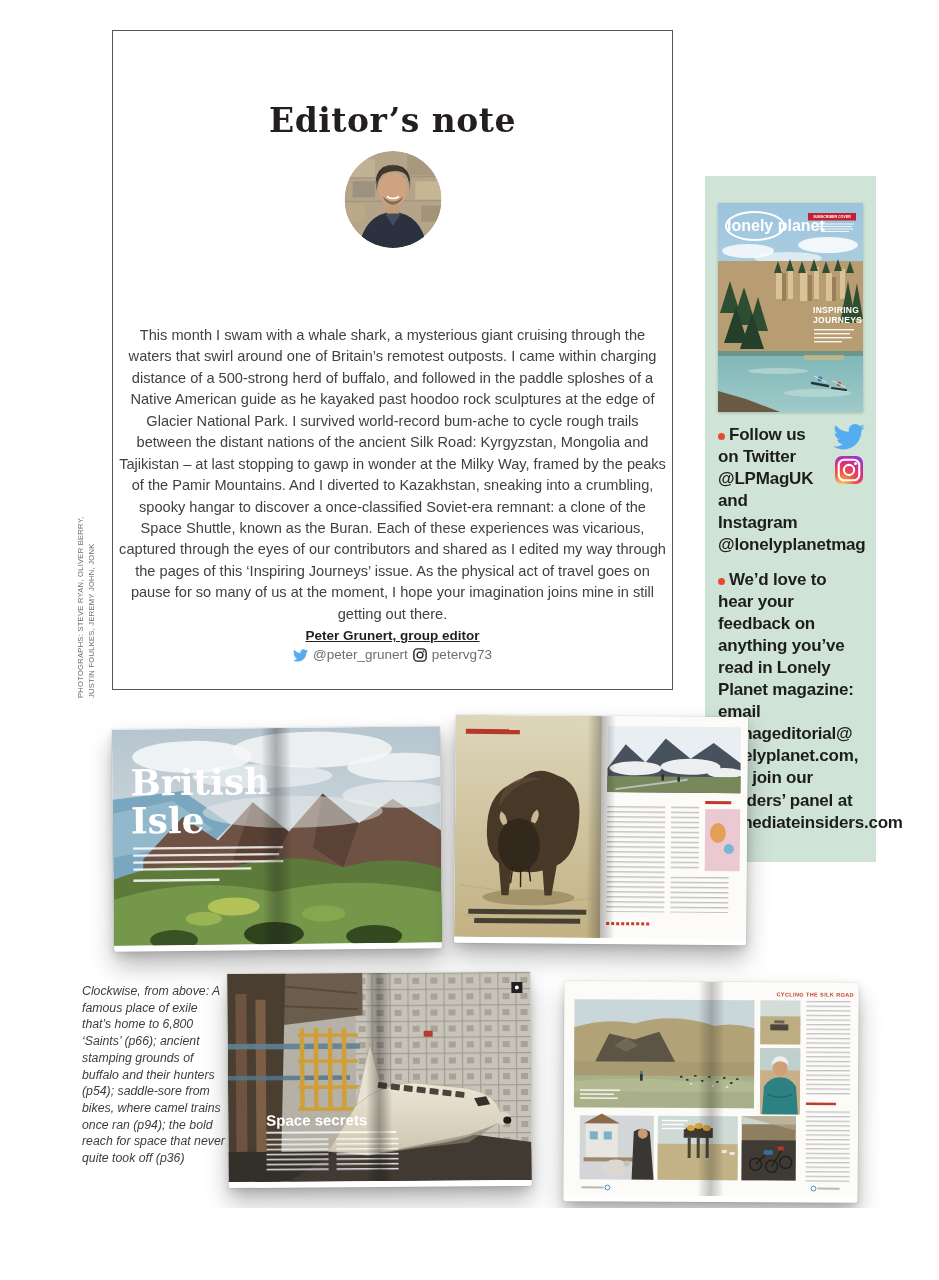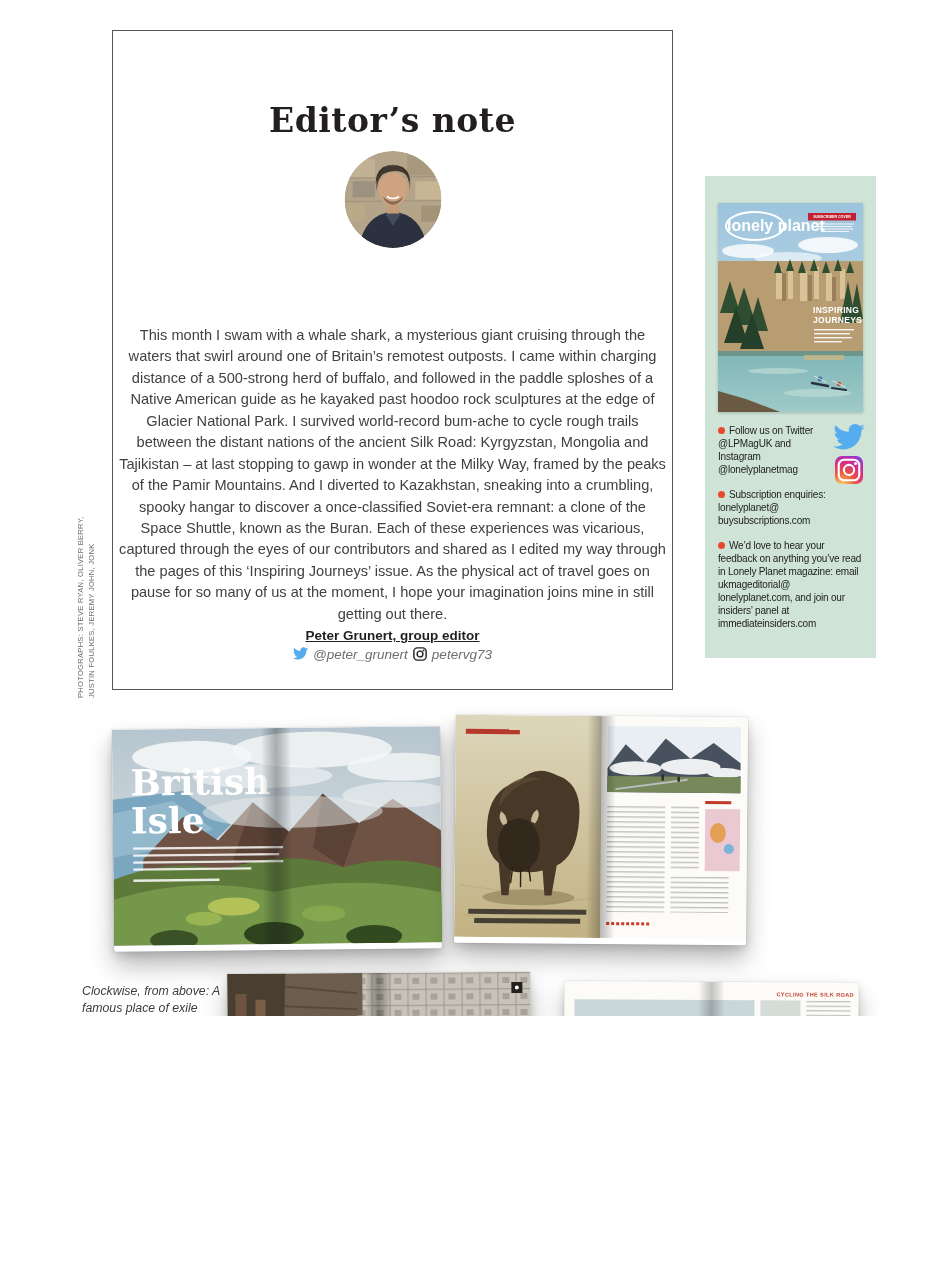--- a/index.html
+++ b/index.html
@@ -1,44 +1,44 @@
 <!DOCTYPE html>
 <html><head>
 <meta charset="utf-8">
 <style>
   * { margin:0; padding:0; box-sizing:border-box; }
   html,body { background:#fff; }
   body { font-family:"Liberation Sans", sans-serif; }
-  .page { position:relative; width:939px; height:1016px; background:#ffffff; overflow:hidden; margin:0 auto; }
+  .page { position:relative; width:939px; height:1208px; background:#ffffff; overflow:hidden; margin:0 auto; }
 
   
   .note-box { position:absolute; left:112px; top:30px; width:561px; height:660px; border:1.5px solid #55565a; background:#fff; }
   .note-title { position:absolute; top:70px; left:0; width:100%; text-align:center;
     font-family:"DejaVu Serif", serif; font-size:33px; color:#231f20; letter-spacing:.5px; }
   .avatar { position:absolute; top:120px; left:50%; transform:translateX(-50%);
     width:97px; height:97px; border-radius:50%; overflow:hidden; }
   .avatar svg { display:block; }
   .note-body { position:absolute; top:254px; left:50%; transform:translateX(-50%);
     width:548px; text-align:center; font-size:14.6px; line-height:1.47; color:#414042;margin-top:40px; }
   .signature { position:absolute; top:597px; left:0; width:100%; text-align:center;
     font-weight:bold; font-size:13.5px; color:#231f20;text-decoration:underline; }
   .social-row { position:absolute; top:616px; left:0; width:100%;
-    display:flex; justify-content:center; align-items:flex-start; gap:5px;
-    font-style:italic; font-size:13.5px; color:#6d6e71; }
+    display:flex; justify-content:center; align-items:flex-end; gap:5px;
+    font-size:13.5px; color:#6d6e71; }
   .social-row svg { display:block; }
 
   
   .credits { position:absolute; left:76px; top:698px; transform-origin:0 0; transform:rotate(-90deg);
     font-size:7.6px; letter-spacing:.25px; color:#6d6e71; line-height:1.4; white-space:nowrap; }
 
   
   .sidebar { position:absolute; left:705px; top:176px; width:171px; background:#cfe3d7; padding:13px 13px 16px; }
   .cover { width:145px; height:209px; margin:14px auto 12px; box-shadow:0 1px 3px rgba(0,0,0,.2); }
   .cover svg { display:block; }
-  .sb-item { position:relative; font-size:10px; font-weight:normal; letter-spacing:-.2px;
+  .sb-item { position:relative; font-size:17px; font-weight:bold; letter-spacing:-.2px;
     color:#1d1d1b; line-height:1.3; margin-bottom:12px; }
   .sb-item.social { padding-right:36px; }
   .bullet { display:inline-block; width:7px; height:7px; border-radius:50%; background:#e8492e; margin-right:4px; }
   .sb-icon-tw { position:absolute; right:-2px; top:0; }
   .sb-icon-ig { position:absolute; right:0;  top:32px; }
 
   
   .spread { position:absolute; background:#fff; padding-bottom:6px; border-radius:2px;
     box-shadow:0 14px 24px rgba(0,0,0,.28), 0 4px 8px rgba(0,0,0,.12); outline:1px solid rgba(0,0,0,.05); }
   .spread svg { display:block; font-family:"Liberation Sans", sans-serif; }
@@ -226,23 +226,20 @@
               <stop offset="1" stop-color="#7638fa"></stop>
           </radialGradient>
         </defs>
         <rect width="24" height="24" rx="6" fill="url(#igGrad)"></rect>
         <rect x="3.2" y="3.2" width="17.6" height="17.6" rx="4.6" fill="none" stroke="#ffffff" stroke-width="1.8"></rect>
         <circle cx="12" cy="12" r="4.4" fill="none" stroke="#ffffff" stroke-width="1.8"></circle>
         <circle cx="17.6" cy="6.4" r="1.3" fill="#ffffff"></circle>
       </svg>
     </div>
 
-    <div class="sb-item">
-      <span class="bullet"></span><span>Subscription enquiries: lonelyplanet@ buysubscriptions.com</span>
-    </div>
 
     <div class="sb-item">
       <span class="bullet"></span><span>We’d love to hear your feedback on anything you’ve read in Lonely Planet magazine: email ukmageditorial@ lonelyplanet.com, and join our insiders’ panel at immediateinsiders.com</span>
     </div>
   </aside>
 
   <div class="spread" id="spread-british">
     <svg width="328" height="216" viewBox="0 0 328 216">
       <defs>
         <linearGradient id="s1sky" x1="0" y1="0" x2="0" y2="1">

